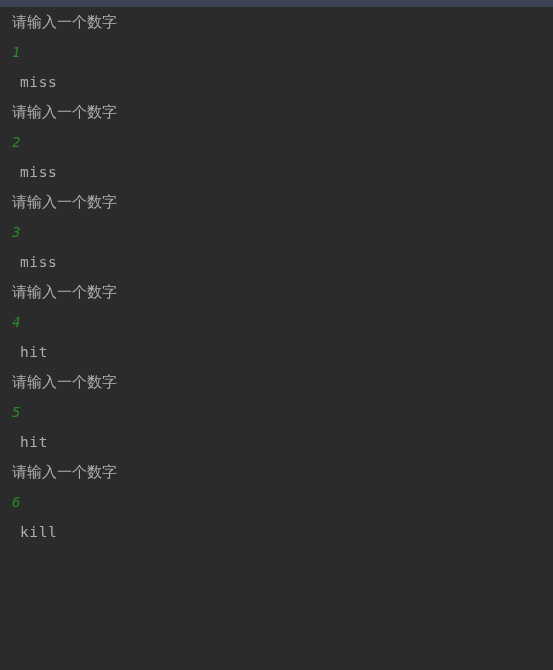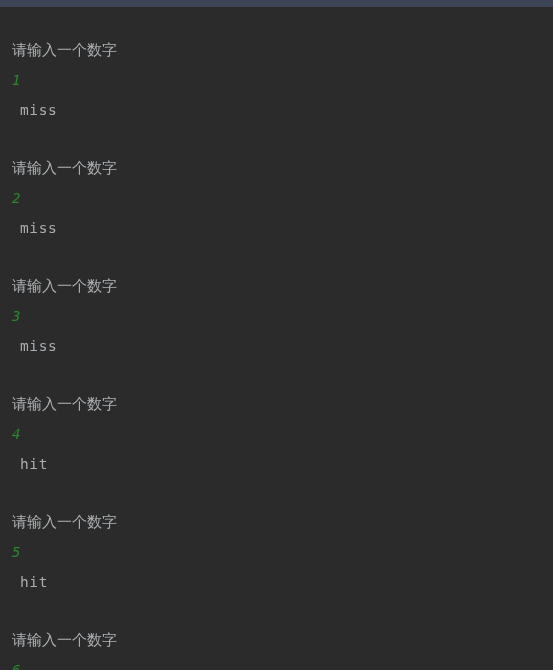--- a/index.html
+++ b/index.html
@@ -69,21 +69,20 @@
   }
   .line.stdout {
     color: #a9adb0;
     padding-left: 20px;
   }
   .line.cjk {
     font-family: Liberation Serif, serif;
     font-size: 15px;
     letter-spacing: 0px;
     color: #aeb2b5;
-    margin-top: 28px;
   }
   .line.input {
     color: #2a8a2a;
     font-style: italic;
     font-size: 14px;
   }
   .line.blank {
     color: transparent;
   }
   .line.exit {
@@ -111,17 +110,18 @@
         <div class="line input">3</div>
         <div class="line stdout">miss</div>
         <div class="line cjk">请输入一个数字</div>
         <div class="line input">4</div>
         <div class="line stdout">hit</div>
         <div class="line cjk">请输入一个数字</div>
         <div class="line input">5</div>
         <div class="line stdout">hit</div>
         <div class="line cjk">请输入一个数字</div>
         <div class="line input">6</div>
+        <div class="line stdout">kill</div>
         <div class="line blank"> </div>
       </div>
 
   </div>
 </div>
 
 </body></html>

